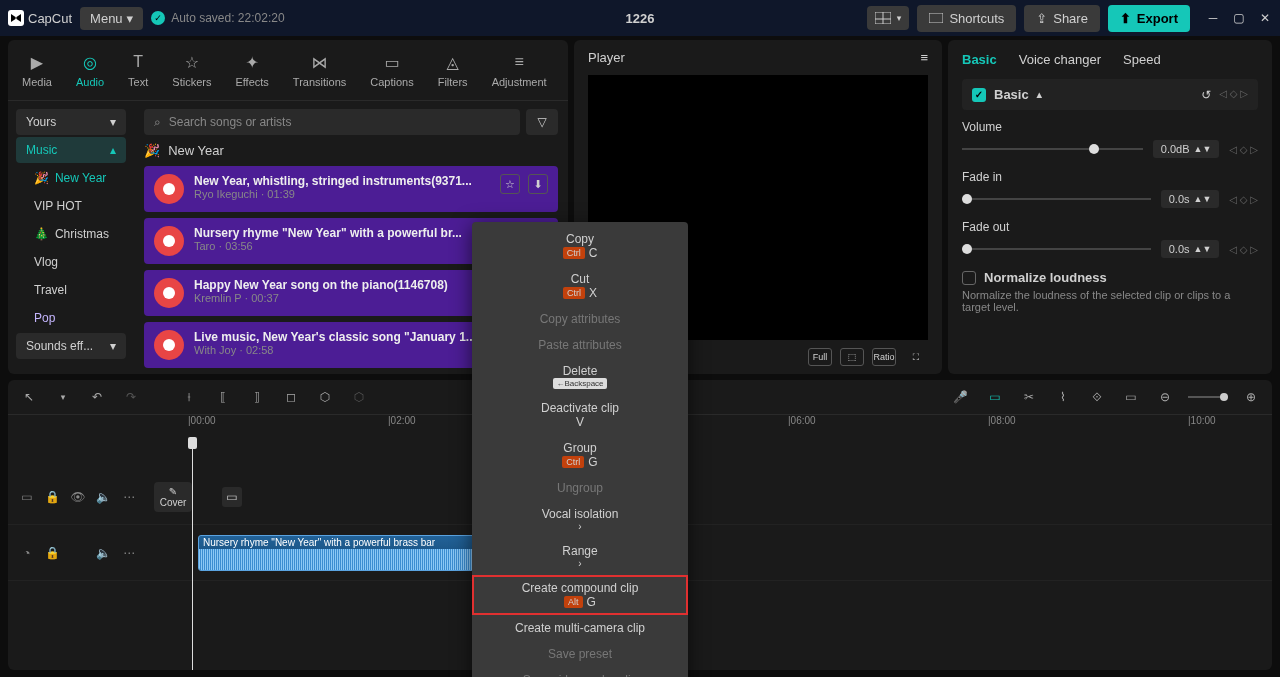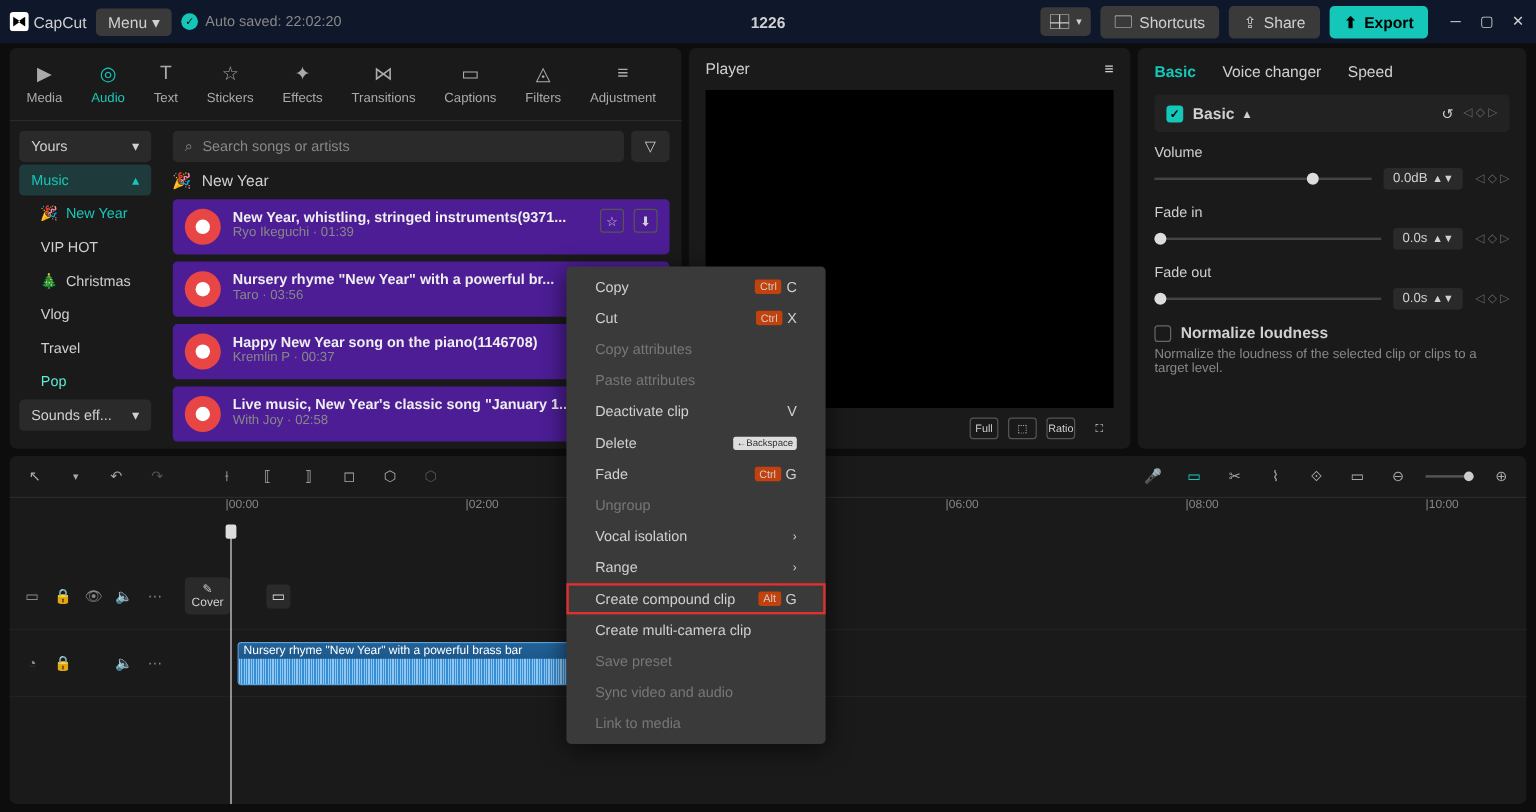--- a/index.html
+++ b/index.html
@@ -89,21 +89,21 @@
 .cover-btn { width: 38px; background: #2a2a2a; border-radius: 4px; padding: 4px; text-align: center; font-size: 10px; margin-left: 6px; }
 .track-lane { flex: 1; position: relative; height: 100%; }
 .audio-clip { position: absolute; left: 6px; top: 10px; height: 36px; width: 278px; background: linear-gradient(#2b7bbf, #1a5a8f); border-radius: 3px; border: 1px solid #5aa3e0; overflow: hidden; }
 .clip-label { font-size: 10px; padding: 1px 4px; background: rgba(0,0,0,0.2); white-space: nowrap; color: #fff; }
 .clip-wave { height: 22px; background: repeating-linear-gradient(90deg, #8cc8f5 0 1px, #3b8dd1 1px 2px); }
 .playhead { position: absolute; left: 184px; top: 0; bottom: 0; width: 1px; background: #ddd; }
 .playhead::before { content:''; position:absolute; top:-2px; left:-4px; width:9px; height:12px; background:#ddd; border-radius:2px; }
 
 
 .ctx-menu { position: absolute; left: 472px; top: 222px; width: 216px; background: #3a3a3a; border-radius: 4px; padding: 4px 0; box-shadow: 0 4px 20px rgba(0,0,0,0.6); z-index: 100; }
-.ctx-item { padding: 6px 24px; display: flex; justify-content: space-between; align-items: center; font-size: 12px; }
+.ctx-item { padding: 6px 14px; display: flex; justify-content: space-between; align-items: center; font-size: 12px; flex-direction: column; }
 .ctx-item.disabled { color: #777; }
 .ctx-item.highlighted { outline: 2px solid #e03030; outline-offset: -2px; }
 .ctx-key { display: flex; gap: 4px; align-items: center; }
 .key-box { background: #c2410c; padding: 1px 4px; border-radius: 2px; font-size: 9px; }
 .key-box.wide { background: #ddd; color: #333; font-size: 8px; padding: 1px 3px; }
 .ctx-arrow { font-size: 10px; }
 svg { display: block; }
 </style>
 </head>
 <body>
@@ -219,21 +219,21 @@
         <div class="side-item sub">
             <span>🎄</span>
             <span>Christmas</span>
           </div>
         <div class="side-item sub">
             <span>Vlog</span>
           </div>
         <div class="side-item sub">
             <span>Travel</span>
           </div>
-        <div class="side-item sub" style="color:#5eead4">
+        <div class="side-item sub" style="color:#c4b5fd">
             <span>Pop</span>
           </div>
         <div class="side-btn">
             <span>Sounds eff...</span>
             <span>▾</span>
           </div>
       </div>
       <div class="song-area">
         <div class="search-row">
           <div class="search-box">
@@ -469,31 +469,31 @@
       <span>Cut</span>
       <span class="ctx-key"><span class="key-box">Ctrl</span>X</span>
     </div>
   <div class="ctx-item disabled">
       <span>Copy attributes</span>
     </div>
   <div class="ctx-item disabled">
       <span>Paste attributes</span>
     </div>
   <div class="ctx-item">
-      <span>Deactivate clip</span>
-      <span class="ctx-key">V</span>
-    </div>
-  <div class="ctx-item">
       <span>Delete</span>
       <span class="ctx-key">
         <span class="key-box wide">←Backspace</span>
       </span>
     </div>
   <div class="ctx-item">
-      <span>Fade</span>
+      <span>Deactivate clip</span>
+      <span class="ctx-key">V</span>
+    </div>
+  <div class="ctx-item">
+      <span>Group</span>
       <span class="ctx-key"><span class="key-box">Ctrl</span>G</span>
     </div>
   <div class="ctx-item disabled">
       <span>Ungroup</span>
     </div>
   <div class="ctx-item">
       <span>Vocal isolation</span>
       <span class="ctx-arrow">›</span>
     </div>
   <div class="ctx-item">

